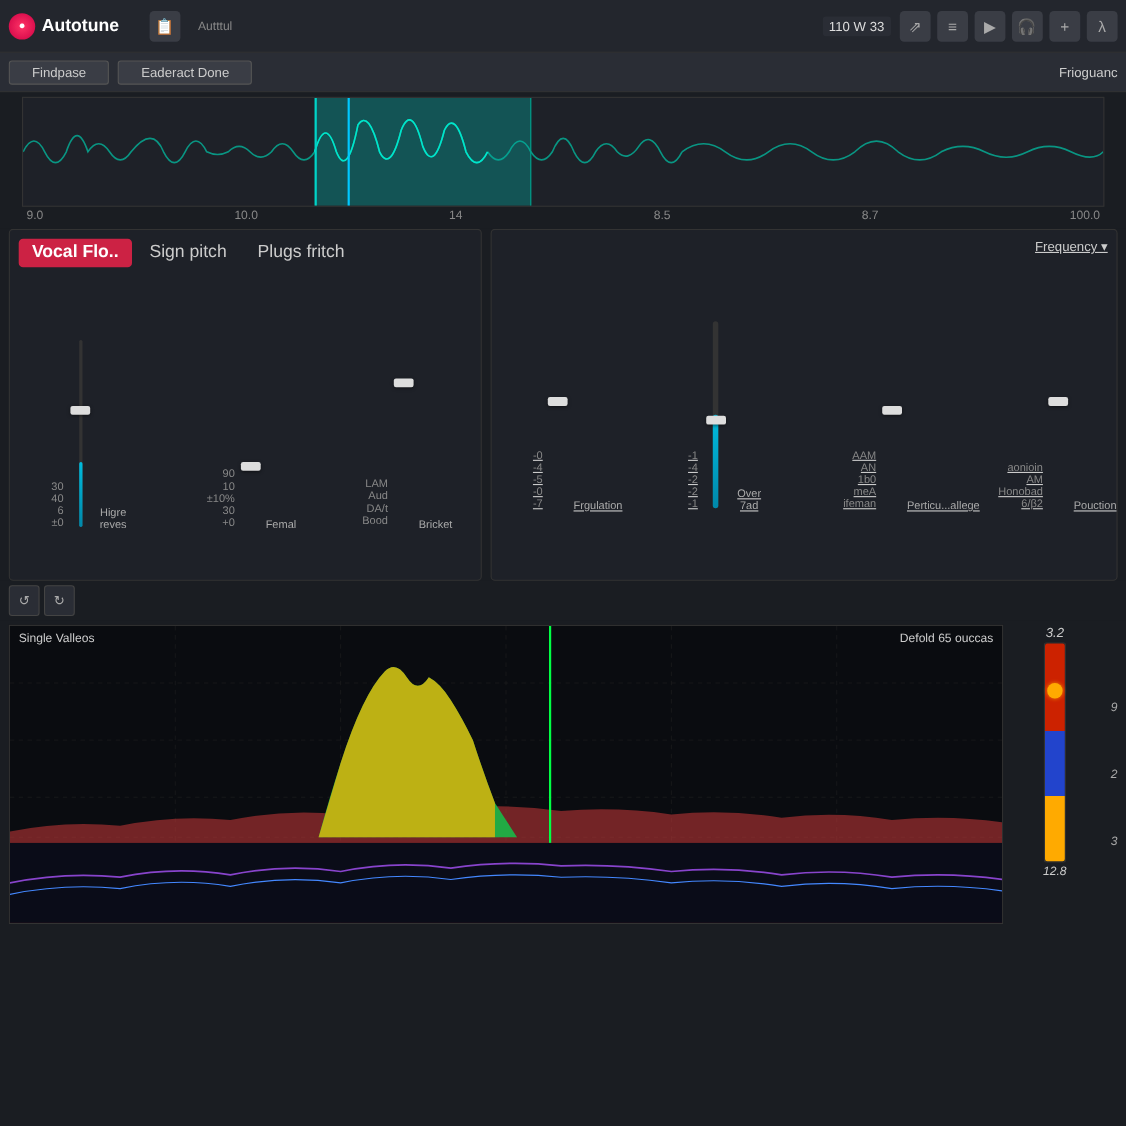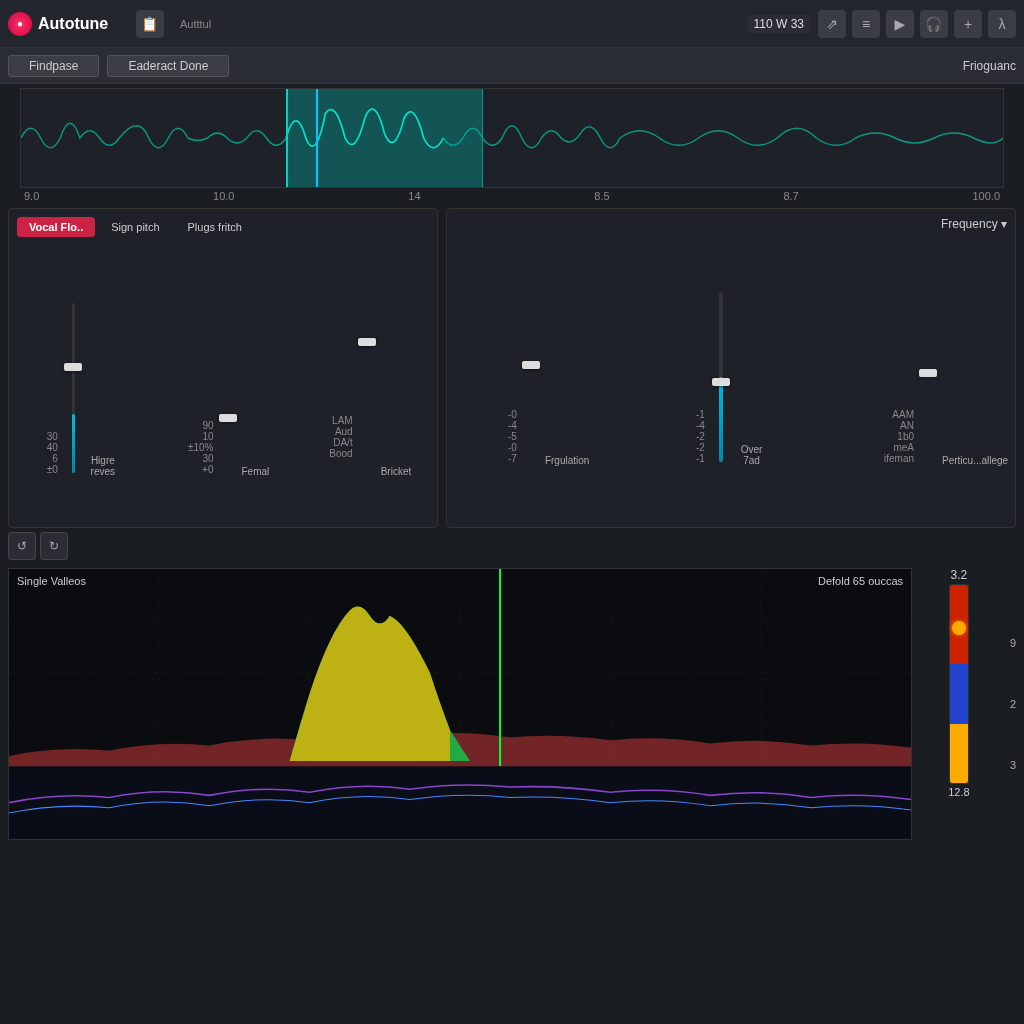--- a/index.html
+++ b/index.html
@@ -145,21 +145,21 @@
     }
     .tabs {
       display: flex;
       gap: 4px;
       margin-bottom: 8px;
     }
     .tab {
       padding: 4px 12px;
       border-radius: 4px;
       cursor: pointer;
-      font-size: 11px;
+      font-size: 16px;
       color: #ccc;
     }
     .tab.active {
       background: #cc2244;
       color: white;
       font-weight: bold;
     }
 
     .sliders-row {
       display: flex;
@@ -209,20 +209,21 @@
     }
 
     .right-panel {
       flex: 1;
       background: #1e2128;
       border: 1px solid #333;
       border-radius: 4px;
       padding: 8px;
       display: flex;
       flex-direction: column;
+      text-decoration: underline;
     }
     .right-header {
       display: flex;
       justify-content: flex-end;
       margin-bottom: 8px;
     }
     .dropdown-btn {
       background: transparent;
       border: none;
       color: #ccc;
@@ -278,20 +279,21 @@
       color: #ccc; font-size: 11px;
     }
     .spectrum-canvas {
       width: 100%;
       height: 100%;
     }
     .side-meters {
       display: flex;
       gap: 8px;
       width: 100px;
+      font-style: italic;
     }
     .meter-col {
       display: flex;
       flex-direction: column;
       align-items: center;
       flex: 1;
     }
     .meter-value {
       font-size: 12px;
       color: #ccc;
@@ -417,21 +419,21 @@
             <div>+0</div>
         </div>
         <div class="slider-track">
           <div class="slider-fill" style="height:55%"></div>
           <div class="slider-thumb" style="bottom:30%"></div>
         </div>
         <div class="slider-name">Femal</div>
       </div>
 
       <div class="slider-col">
-        <div style="font-size:10px;color:#888;margin-bottom:18px;text-align:right">
+        <div style="font-size:10px;color:#888;margin-bottom:4px;text-align:right">
           <div>LAM</div>
             <div>Aud</div>
             <div>DA/t</div>
             <div>Bood</div>
         </div>
         <div class="slider-track">
           <div class="slider-fill" style="height:20%"></div>
           <div class="slider-thumb" style="bottom:75%"></div>
         </div>
         <div class="slider-name">Bricket</div>
@@ -483,20 +485,33 @@
             <div>meA</div>
             <div>ifeman</div>
         </div>
         <div class="slider-track">
           <div class="slider-fill" style="height:45%"></div>
           <div class="slider-thumb" style="bottom:50%"></div>
         </div>
         <div class="slider-name">Perticu...allege</div>
       </div>
 
+      <div class="slider-col">
+        <div style="font-size:10px;color:#888;margin-bottom:2px;text-align:right">
+          <div>aonioin</div>
+            <div>AM</div>
+            <div>Honobad</div>
+            <div>6/β2</div>
+        </div>
+        <div class="slider-track">
+          <div class="slider-fill" style="height:30%"></div>
+          <div class="slider-thumb" style="bottom:55%"></div>
+        </div>
+        <div class="slider-name">Pouction</div>
+      </div>
     </div>
   </div>
 </div>
 
 <div class="bottom-toolbar">
   <div class="tool-btn">↺</div>
   <div class="tool-btn">↻</div>
 </div>
 
 <div class="spectrum-section">

